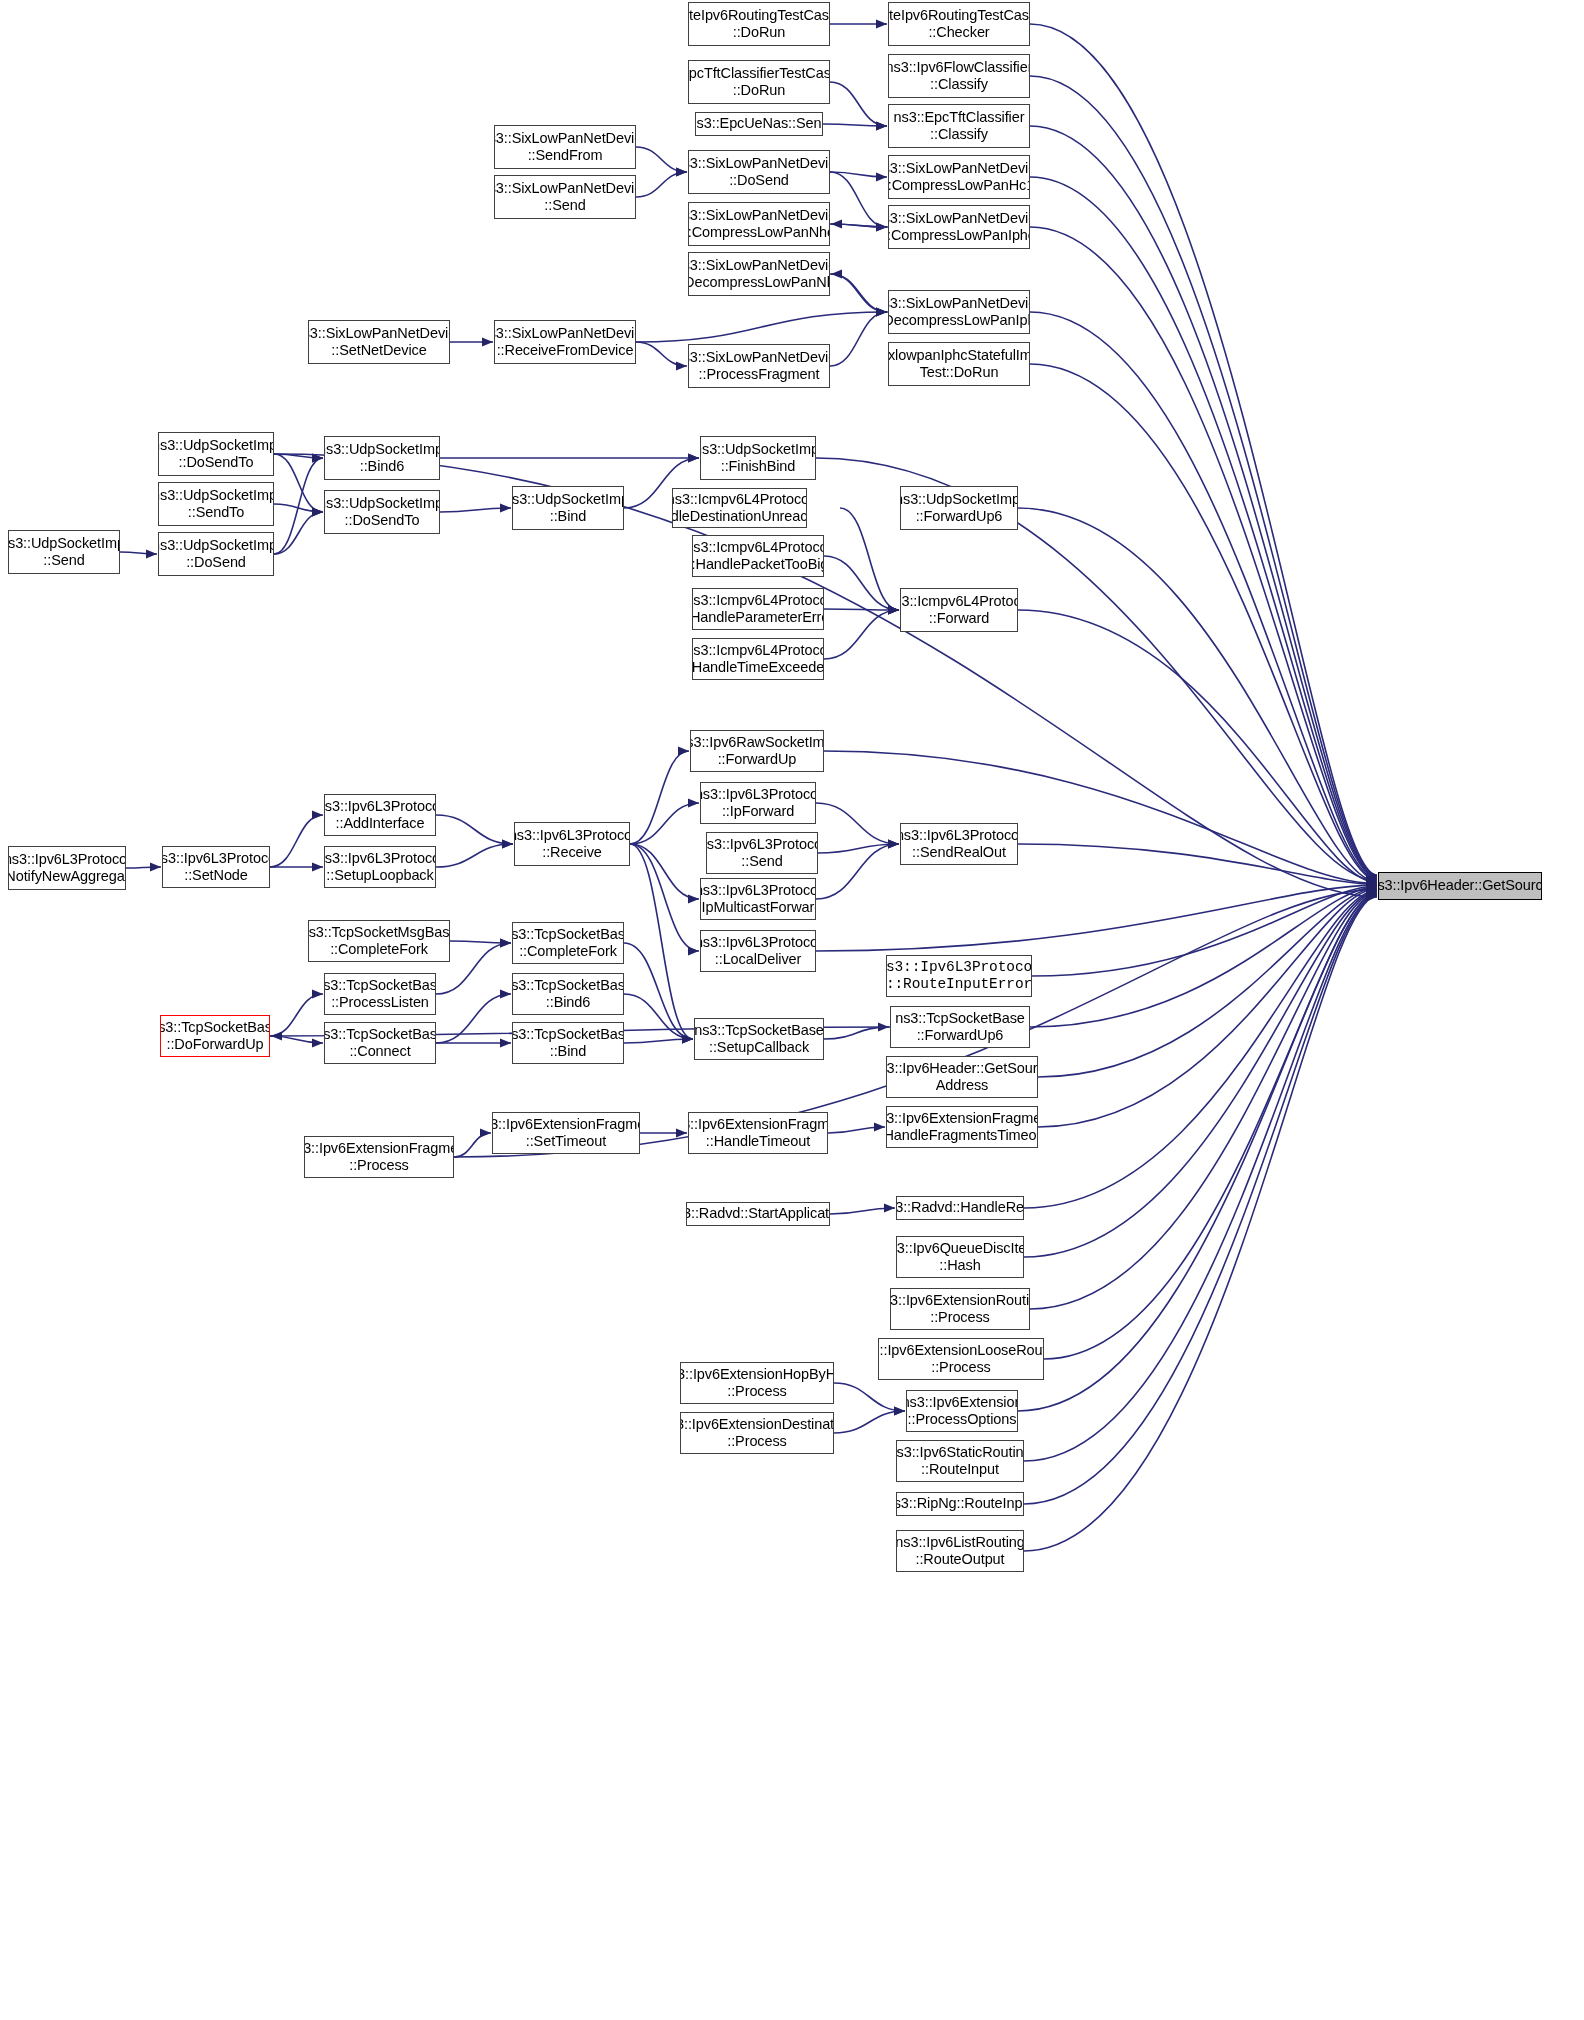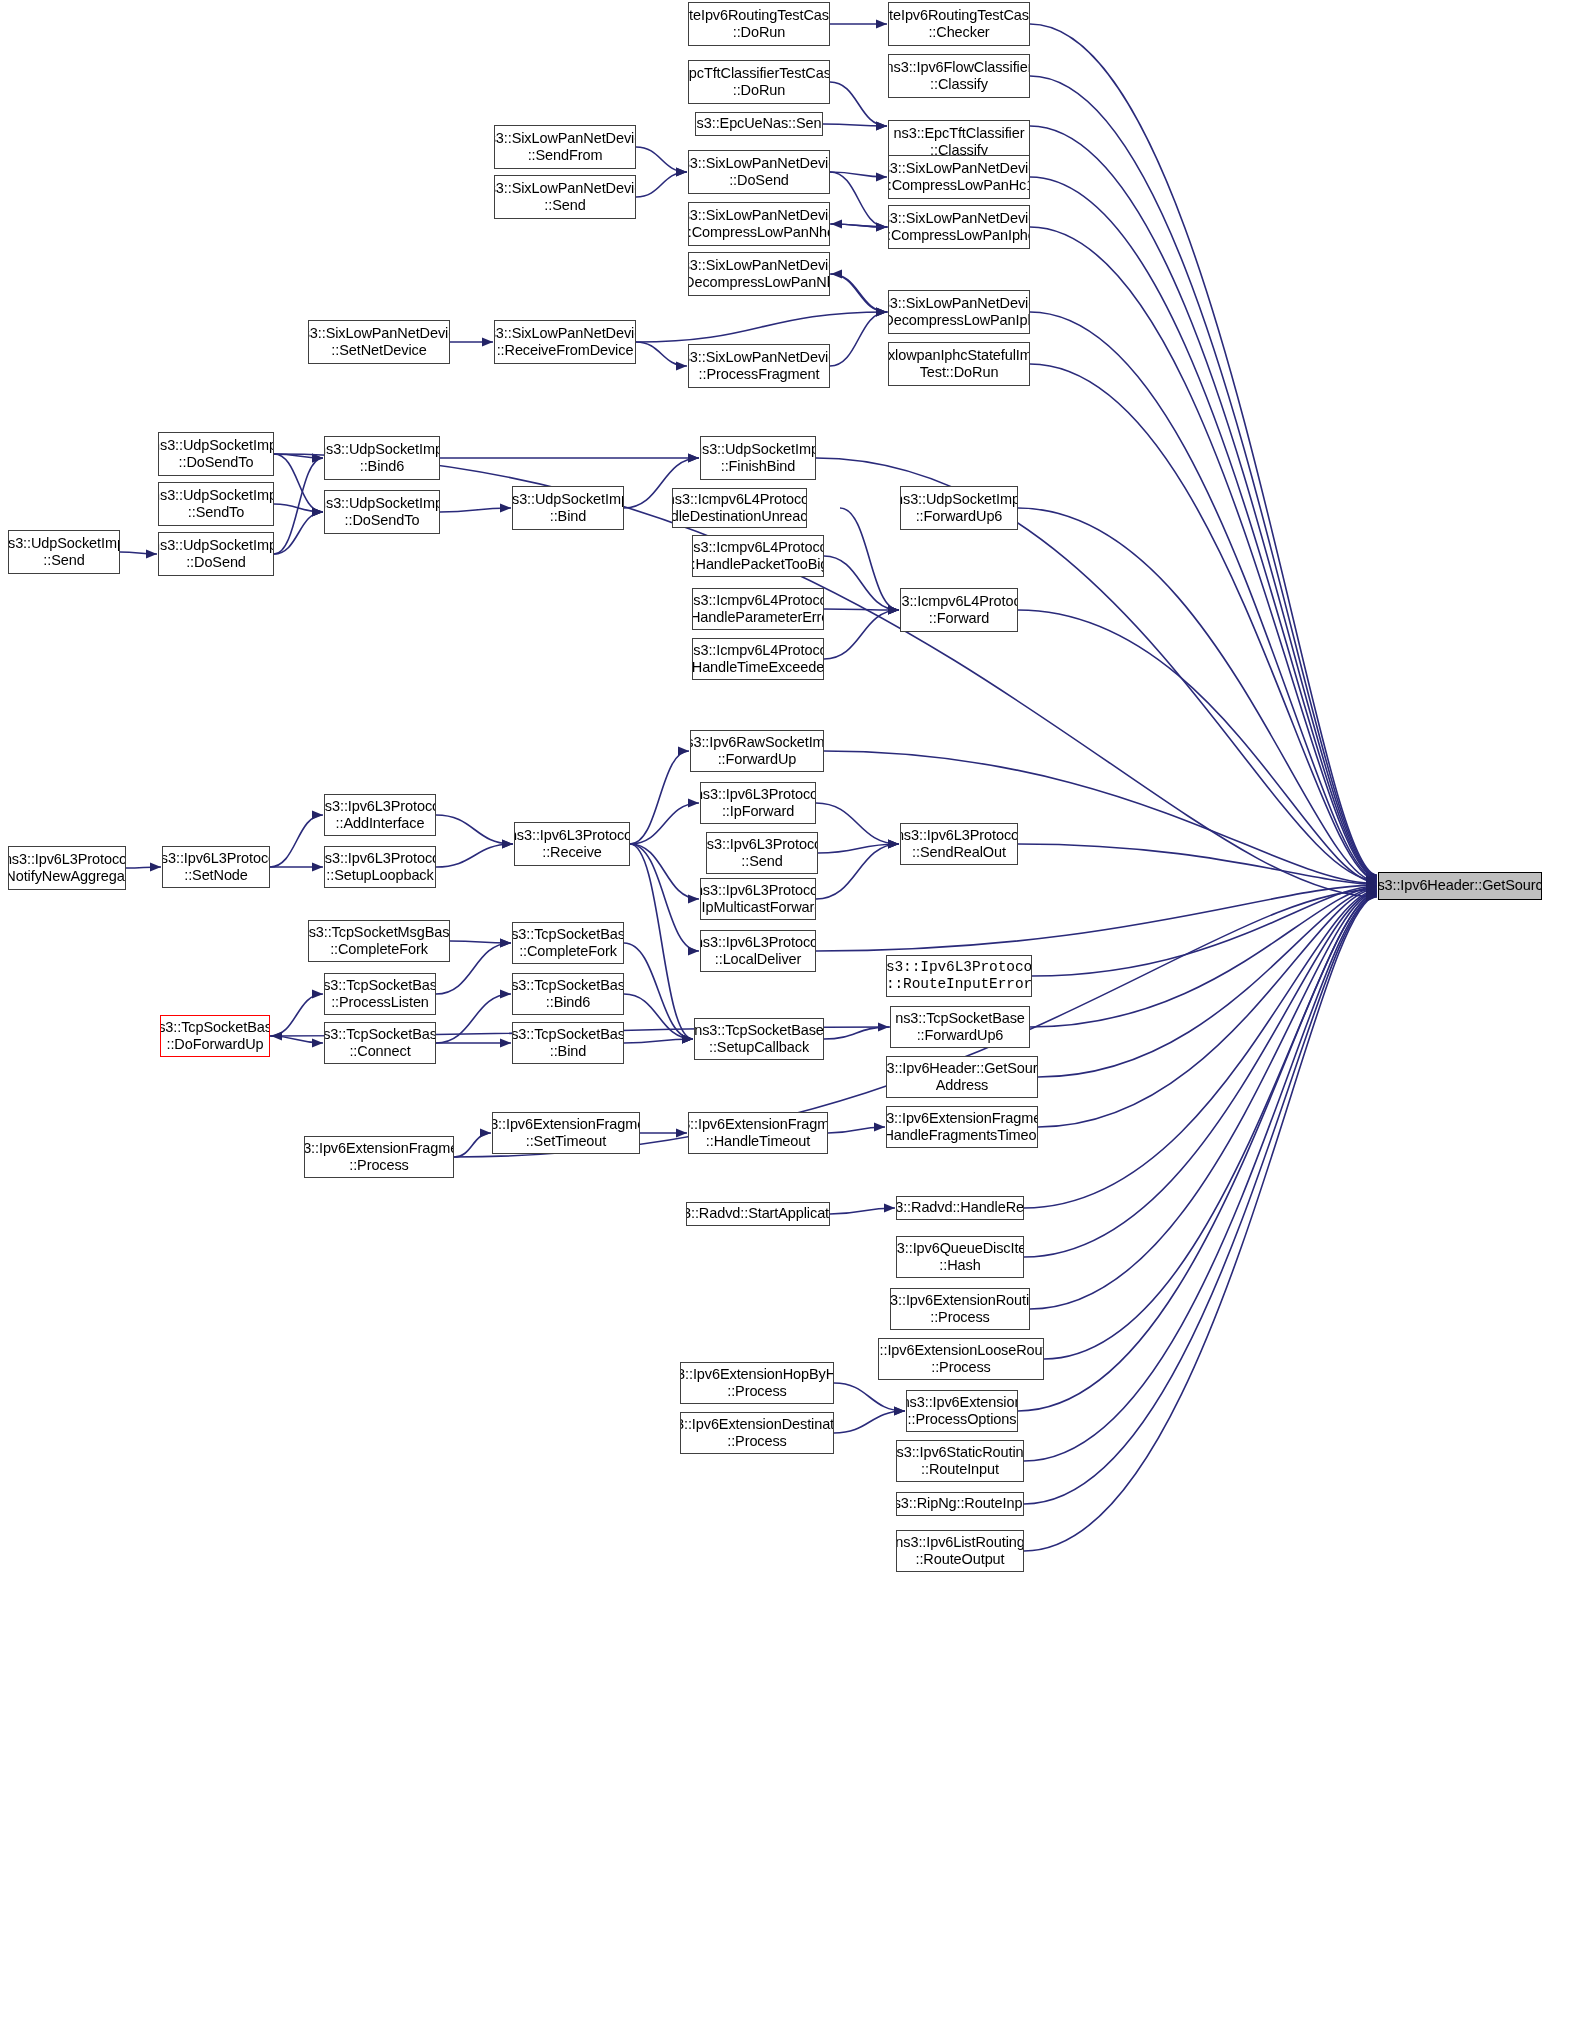--- a/index.html
+++ b/index.html
@@ -203,21 +203,21 @@
         <span>EpcTftClassifierTestCase
 ::DoRun</span>
       </div>
       <div class="node" style="left: 888px; top: 54px; width: 142px; height: 44px;">
         <span>ns3::Ipv6FlowClassifier
 ::Classify</span>
       </div>
       <div class="node" style="left: 695px; top: 112px; width: 128px; height: 24px;">
         <span>ns3::EpcUeNas::Send</span>
       </div>
-      <div class="node" style="left: 888px; top: 120px; width: 142px; height: 44px;">
+      <div class="node" style="left: 888px; top: 104px; width: 142px; height: 44px;">
         <span>ns3::EpcTftClassifier
 ::Classify</span>
       </div>
       <div class="node" style="left: 494px; top: 125px; width: 142px; height: 44px;">
         <span>ns3::SixLowPanNetDevice
 ::SendFrom</span>
       </div>
       <div class="node" style="left: 688px; top: 150px; width: 142px; height: 44px;">
         <span>ns3::SixLowPanNetDevice
 ::DoSend</span>

